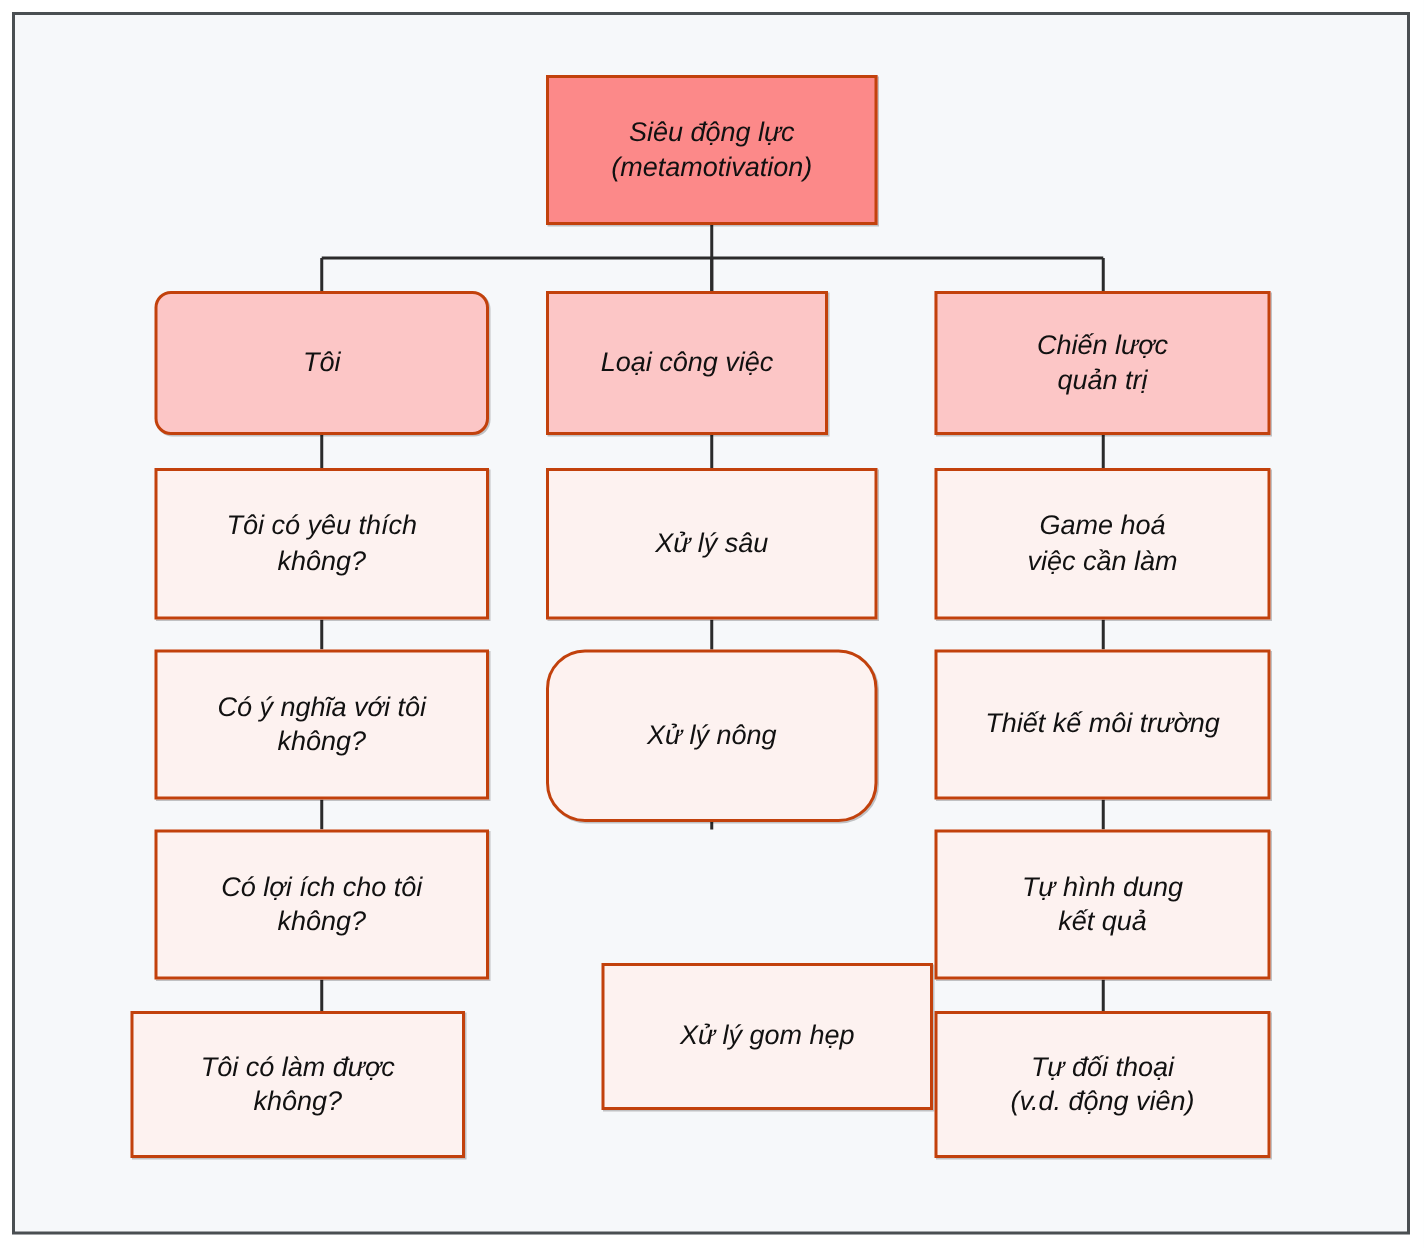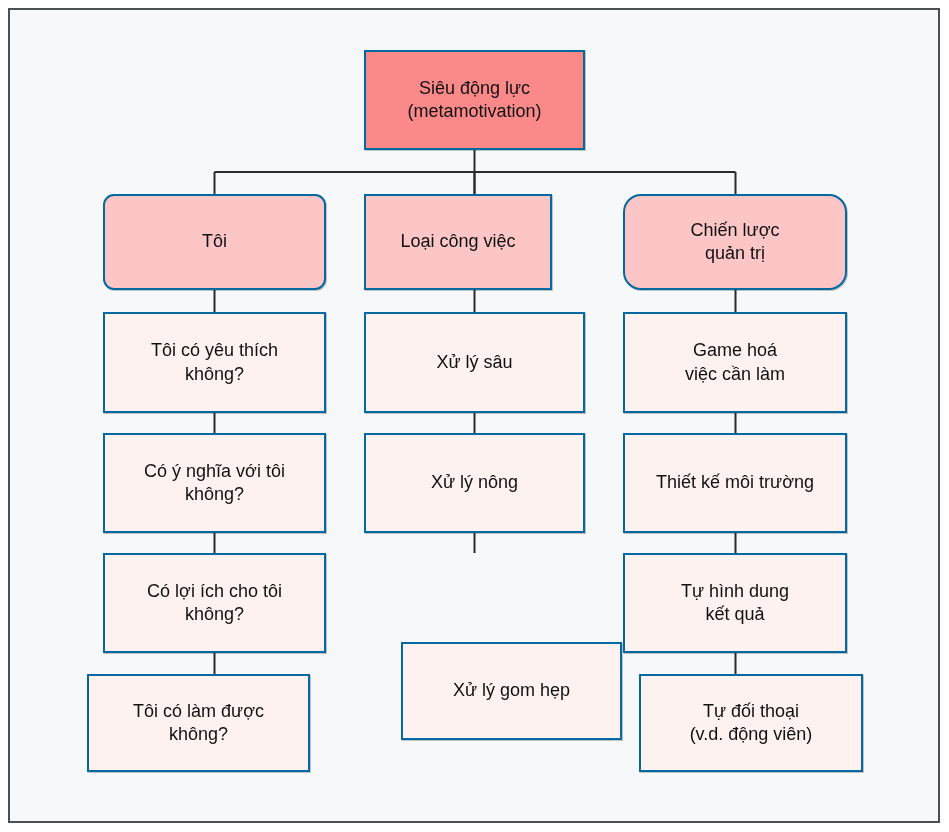--- a/index.html
+++ b/index.html
@@ -33,29 +33,30 @@
     position: absolute;
     left: 0;
     top: 0;
     width: 949px;
     height: 832px;
     pointer-events: none;
   }
   .node {
     position: absolute;
     box-sizing: border-box;
-    border: 2px solid #0369a1;
+    border: 2px solid #c2410c;
     display: flex;
     align-items: center;
     justify-content: center;
     text-align: center;
     color: #111111;
     line-height: 1.28;
     white-space: pre-line;
     box-shadow: 1px 1px 0 rgba(0,0,0,0.22);
+    font-style: italic;
   }
   .node-root {
     background: #fc8989;
     font-size: 18px;
   }
   .node-cat {
     background: #fcc6c6;
     font-size: 18px;
   }
   .node-leaf {
@@ -110,32 +111,32 @@
   <div class="node node-leaf" style="left:103px; top:553px; width:223px; height:100px;">Có lợi ích cho tôi
 không?</div>
 
   <div class="node node-leaf" style="left:87px; top:674px; width:223px; height:98px;">Tôi có làm được
 không?</div>
 
   <div class="node node-cat" style="left:364px; top:194px; width:188px; height:96px;text-align:center;">Loại công việc</div>
 
   <div class="node node-leaf" style="left:364px; top:312px; width:221px; height:101px;">Xử lý sâu</div>
 
-  <div class="node node-leaf" style="left:364px; top:433px; width:221px; height:100px;">Xử lý nông</div>
+  <div class="node node-leaf" style="left:364px; top:433px; width:221px; height:115px;border-radius:26px;">Xử lý nông</div>
 
 
   <div class="node node-leaf" style="left:364px; top:642px; width:221px; height:98px;margin-left:37px;">Xử lý gom hẹp</div>
 
-  <div class="node node-cat" style="left:623px; top:194px; width:224px; height:96px;border-radius:18px;">Chiến lược
+  <div class="node node-cat" style="left:623px; top:194px; width:224px; height:96px;">Chiến lược
 quản trị</div>
 
   <div class="node node-leaf" style="left:623px; top:312px; width:224px; height:101px;">Game hoá
 việc cần làm</div>
 
   <div class="node node-leaf" style="left:623px; top:433px; width:224px; height:100px;">Thiết kế môi trường</div>
 
   <div class="node node-leaf" style="left:623px; top:553px; width:224px; height:100px;">Tự hình dung
 kết quả</div>
 
-  <div class="node node-leaf" style="left:623px; top:674px; width:224px; height:98px;margin-left:16px;">Tự đối thoại
+  <div class="node node-leaf" style="left:623px; top:674px; width:224px; height:98px;">Tự đối thoại
 (v.d. động viên)</div>
 
 </div>
 
 </body></html>

